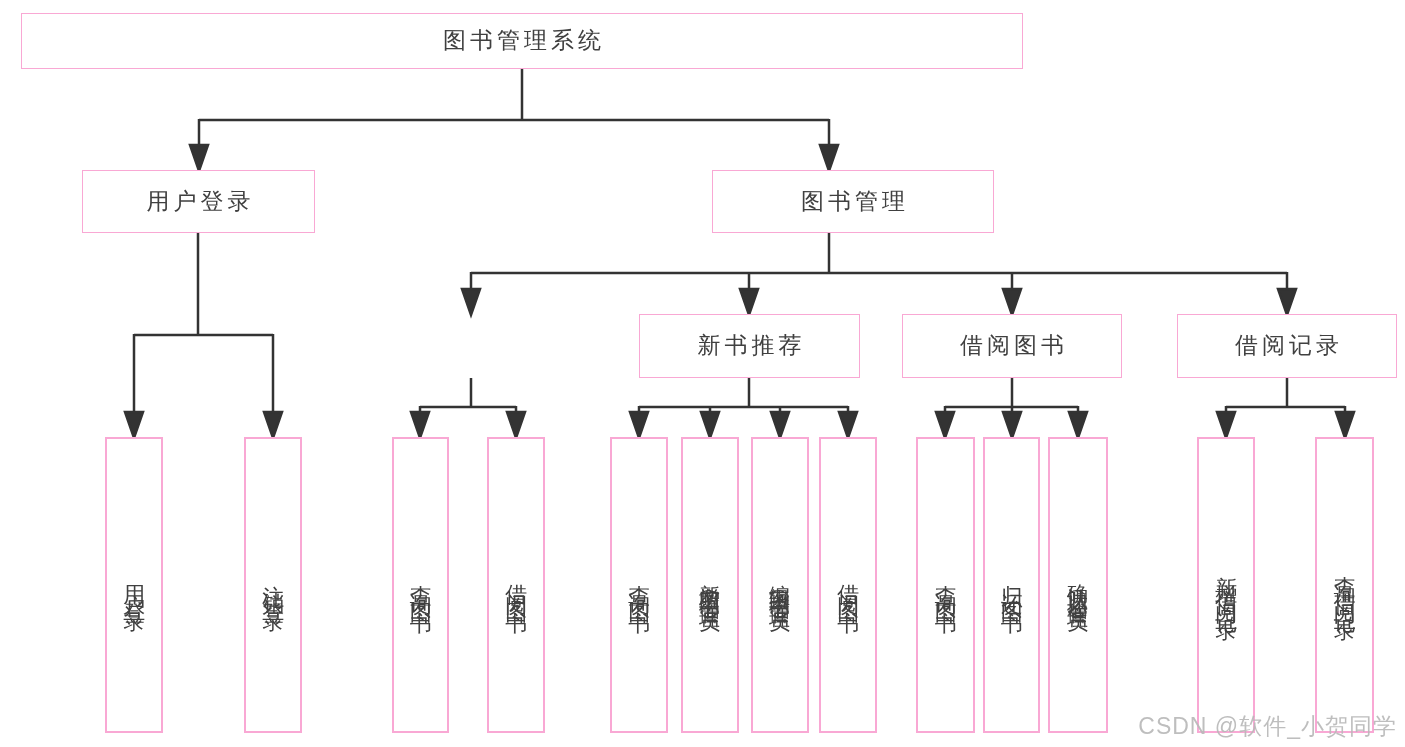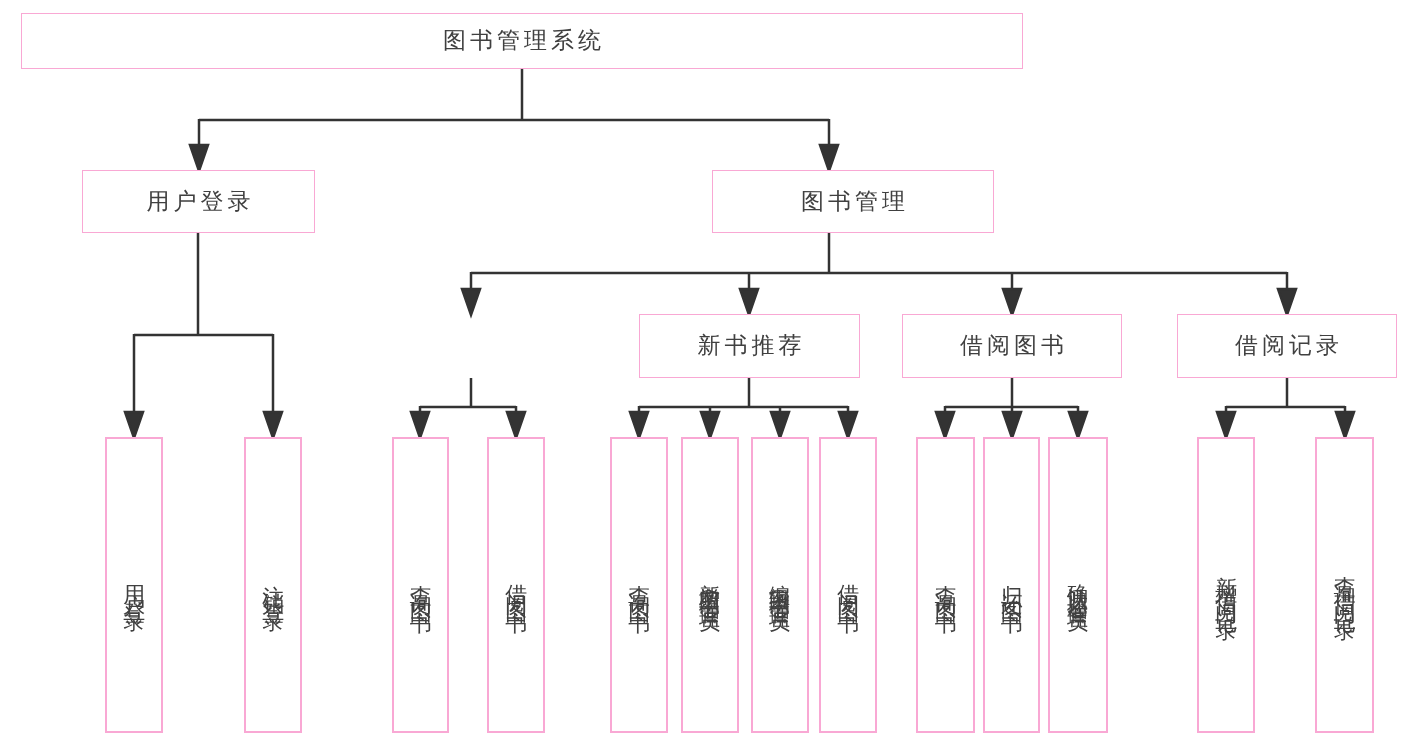--- a/index.html
+++ b/index.html
@@ -126,14 +126,15 @@
   <div class="node v tight" style="left:751px;top:437px;width:58px;height:296px">编辑图书（管理员）</div>
   <div class="node v" style="left:819px;top:437px;width:58px;height:296px">借阅图书</div>
 
   <div class="node v" style="left:916px;top:437px;width:59px;height:296px">查询图书</div>
   <div class="node v" style="left:983px;top:437px;width:57px;height:296px">归还图书</div>
   <div class="node v tight" style="left:1048px;top:437px;width:60px;height:296px">确认归还（管理员）</div>
 
   <div class="node v" style="left:1197px;top:437px;width:58px;height:296px">新增借阅记录</div>
   <div class="node v" style="left:1315px;top:437px;width:59px;height:296px">查询借阅记录</div>
 
+  <div class="watermark">CSDN @软件_小贺同学</div>
 
 </div>
 
 </body></html>

